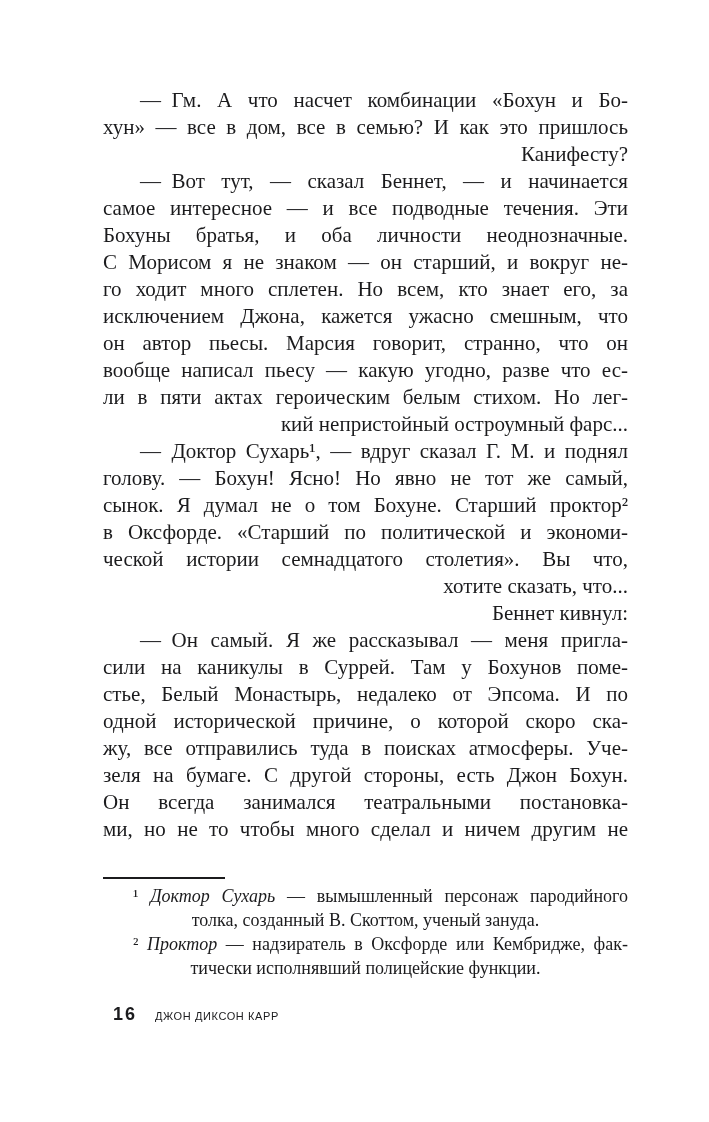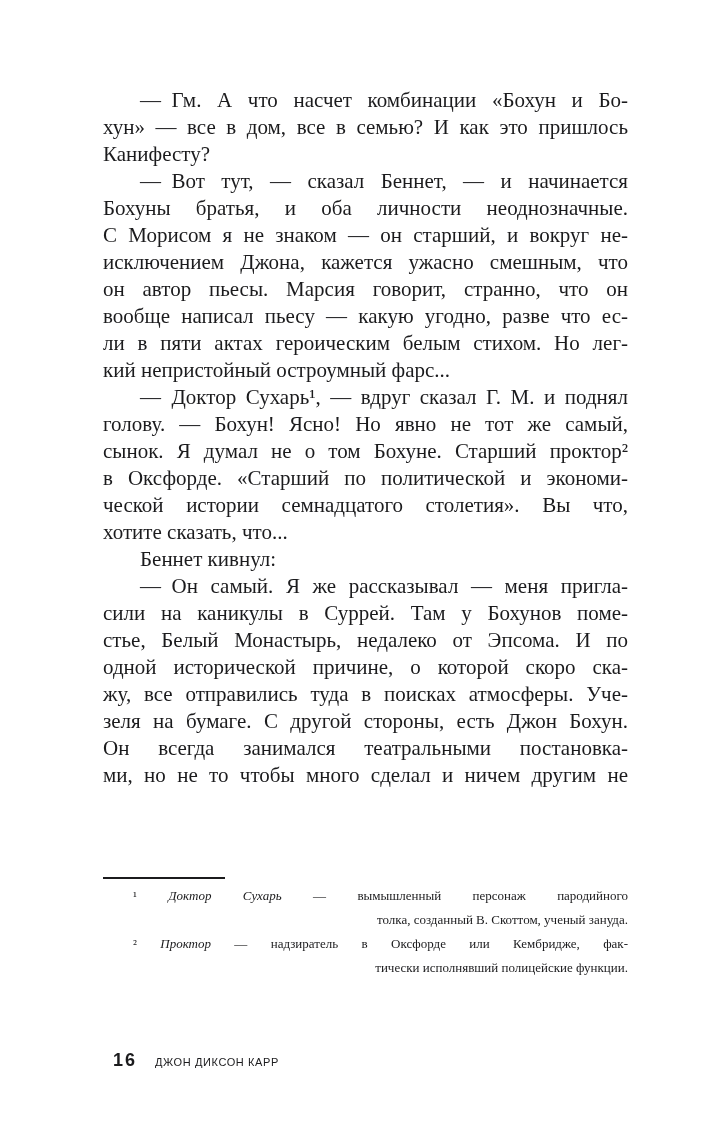--- a/index.html
+++ b/index.html
@@ -18,48 +18,48 @@
   }
   .body-text {
     position: absolute;
     left: 103px;
     top: 87px;
     width: 525px;
     font-family: "Liberation Serif", serif;
     font-size: 21px;
     line-height: 27px;
   }
-  .bline { text-align: left; white-space: normal; }
+  .bline { text-align: right; white-space: normal; }
   .bline.just { text-align: justify; text-align-last: justify; }
   .bline.ind { text-indent: 37px; }
   .footnote-rule {
     position: absolute;
     left: 103px;
     top: 877px;
     width: 122px;
     height: 2px;
     background: var(--ink, #1a1a1a);
   }
   .footnotes {
     position: absolute;
     left: 103px;
     top: 884px;
     width: 525px;
     font-family: "Liberation Serif", serif;
-    font-size: 13px;
+    font-size: 18px;
     line-height: 24px;
   }
-  .fline { text-align: right; }
+  .fline { text-align: center; }
   .fline.just { text-align: justify; text-align-last: justify; }
   .fline.ind { text-indent: 30px; }
   .it { font-style: italic; }
   .page-footer {
     position: absolute;
     left: 113px;
-    top: 1050px;
+    top: 1004px;
     display: flex;
     align-items: baseline;
     font-family: "Liberation Sans", sans-serif;
   }
   .page-number {
     font-size: 18px;
     font-weight: bold;
     letter-spacing: 2px;
   }
   .running-title {
@@ -71,22 +71,24 @@
 </head>
 <body>
 
 <div class="page">
 
   <div class="body-text">
       <div class="bline just ind"><span>— Гм. А что насчет комбинации «Бохун и Бо-</span></div>
       <div class="bline just"><span>хун» — все в дом, все в семью? И как это пришлось</span></div>
       <div class="bline"><span>Канифесту?</span></div>
       <div class="bline just ind"><span>— Вот тут, — сказал Беннет, — и начинается</span></div>
+      <div class="bline just"><span>самое интересное — и все подводные течения. Эти</span></div>
       <div class="bline just"><span>Бохуны братья, и оба личности неоднозначные.</span></div>
       <div class="bline just"><span>С Морисом я не знаком — он старший, и вокруг не-</span></div>
+      <div class="bline just"><span>го ходит много сплетен. Но всем, кто знает его, за</span></div>
       <div class="bline just"><span>исключением Джона, кажется ужасно смешным, что</span></div>
       <div class="bline just"><span>он автор пьесы. Марсия говорит, странно, что он</span></div>
       <div class="bline just"><span>вообще написал пьесу — какую угодно, разве что ес-</span></div>
       <div class="bline just"><span>ли в пяти актах героическим белым стихом. Но лег-</span></div>
       <div class="bline"><span>кий непристойный остроумный фарс...</span></div>
       <div class="bline just ind"><span>— Доктор Сухарь¹, — вдруг сказал Г. М. и поднял</span></div>
       <div class="bline just"><span>голову. — Бохун! Ясно! Но явно не тот же самый,</span></div>
       <div class="bline just"><span>сынок. Я думал не о том Бохуне. Старший проктор²</span></div>
       <div class="bline just"><span>в Оксфорде. «Старший по политической и экономи-</span></div>
       <div class="bline just"><span>ческой истории семнадцатого столетия». Вы что,</span></div>

